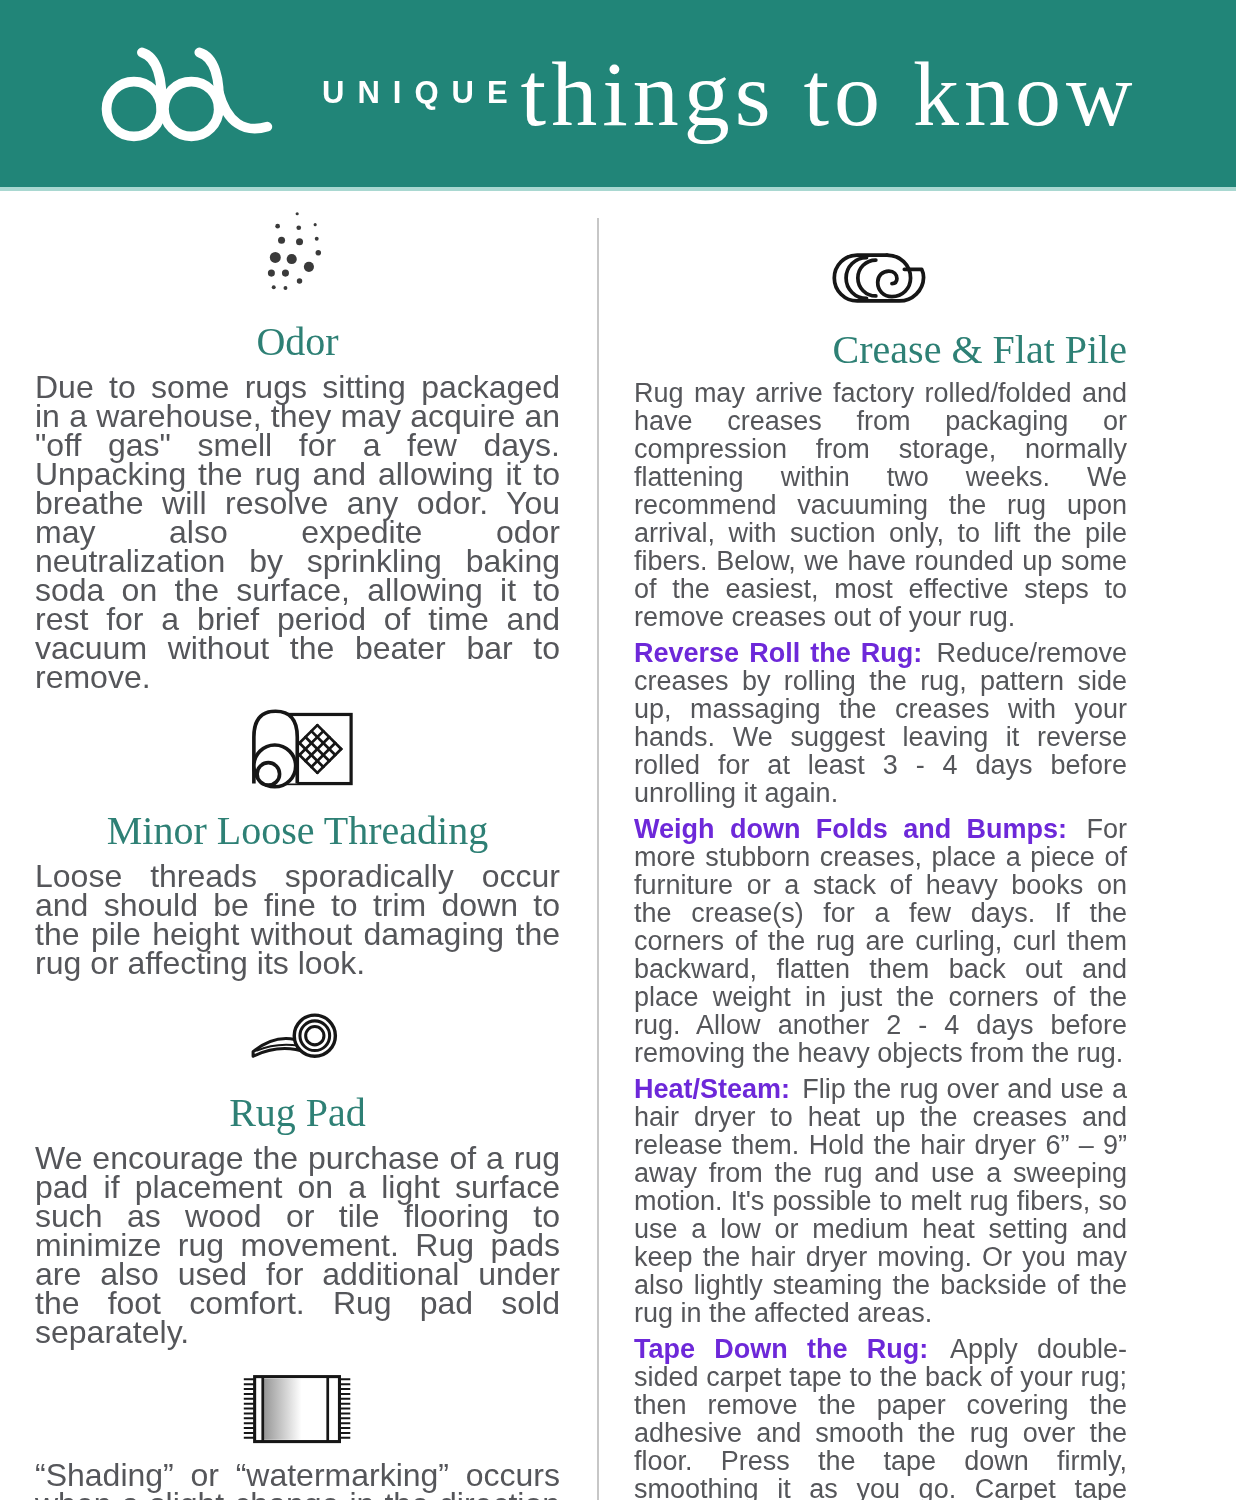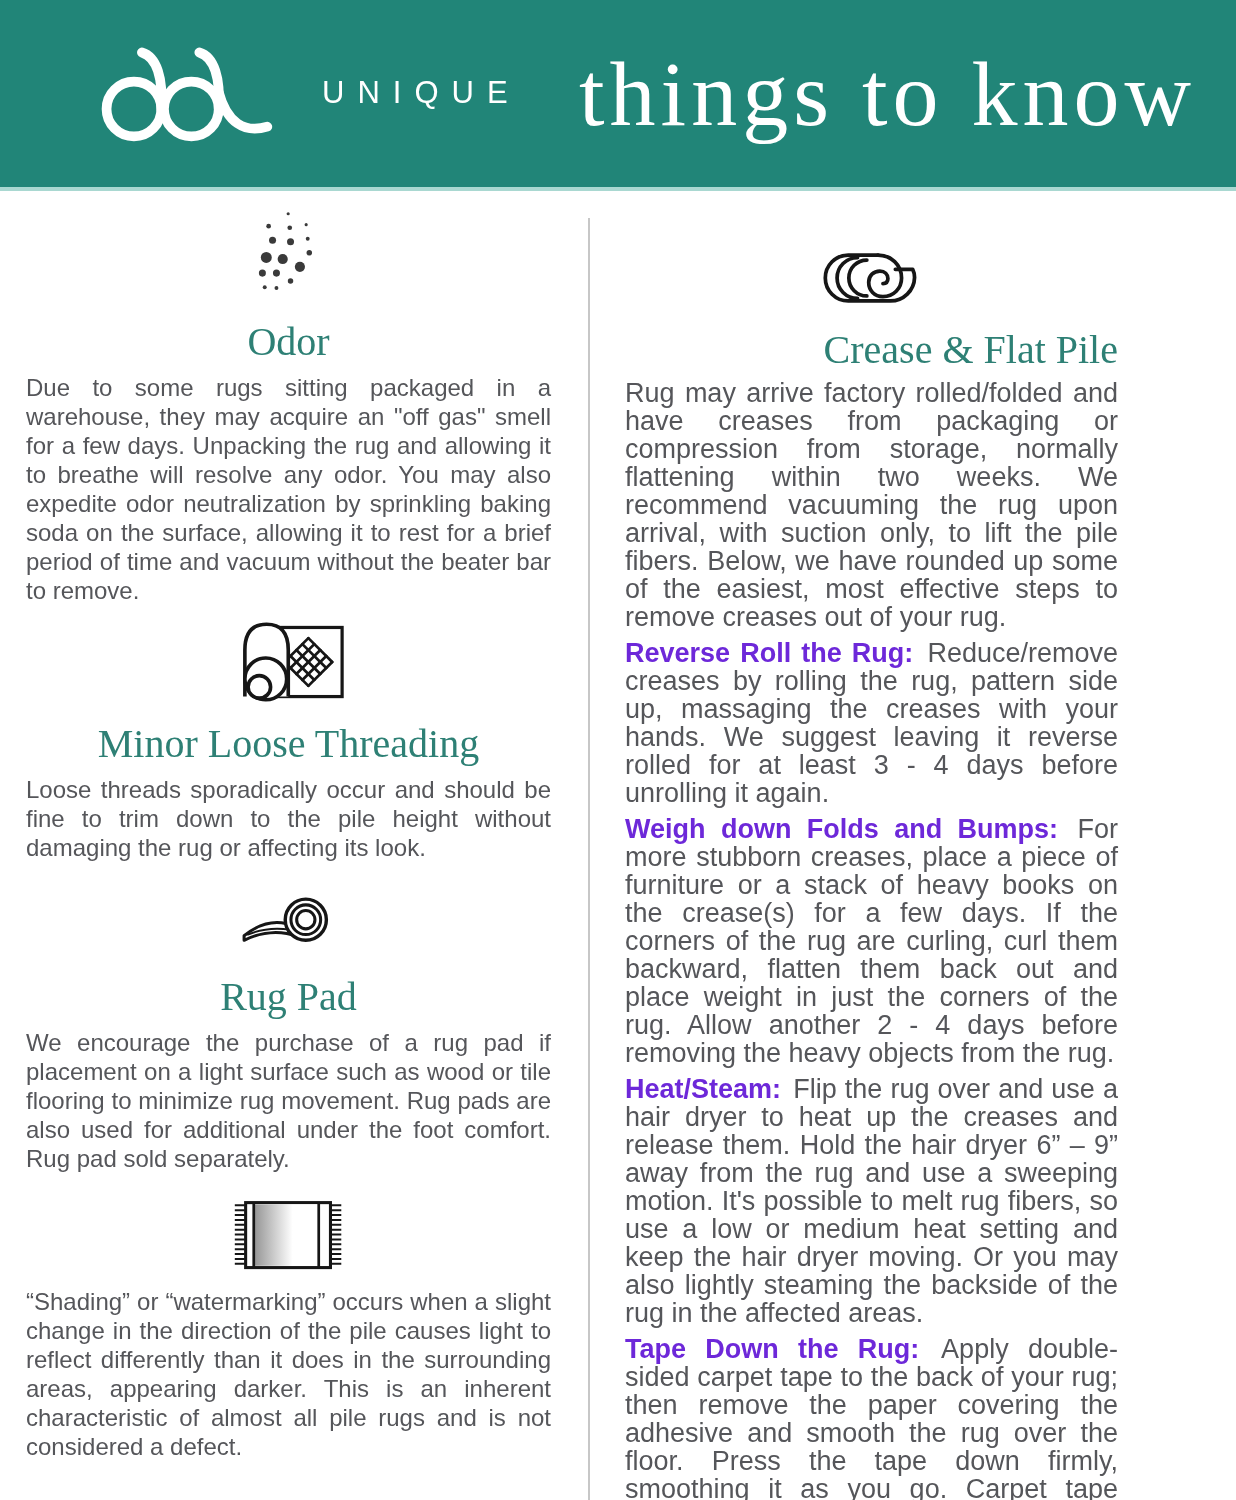--- a/index.html
+++ b/index.html
@@ -11,43 +11,43 @@
   }
   
   .banner {
     height:187px; background:#218578; display:flex; align-items:center;
   }
   .banner-accent { height:4px; background:#a9d8d1; }
   .brand { display:flex; align-items:center; margin-left:92px; }
   .brand svg { display:block; }
   .brand-text {
     margin-left:26px; color:#ffffff; text-align:center;
-    font-size:31px; letter-spacing:13px; line-height:1.32; font-weight:400;
+    font-size:31px; letter-spacing:13px; line-height:1.32; font-weight:700;
   }
   .brand-text span { display:block; }
   .page-title {
-    flex:1; text-align:right; color:#ffffff;
+    flex:1; text-align:left; color:#ffffff;
     font-family:"Liberation Serif", serif; font-weight:400;
     font-size:92px; letter-spacing:5px; padding-right:40px; line-height:1;
   }
   
-  .content { display:flex; align-items:stretch; padding-left:26px; height:1309px; }
+  .content { display:flex; align-items:stretch; padding-left:35px; height:1309px; }
   .col-left  { width:525px; }
   .divider   { width:2px; background:#c7c7c7; margin:27px 35px 0 37px; }
   .col-right { width:493px; }
   .icon-wrap { text-align:center; }
   .icon-wrap svg { display:inline-block; }
   h2 {
     text-align:center; font-family:"Liberation Serif", serif; font-weight:400;
     color:#2e8075; font-size:40px; line-height:1.05;
   }
   p.body {
     text-align:justify; color:#55565a;
   }
-  .col-left p.body  { font-size:24px; line-height:29px; margin-top:10px; }
+  .col-left p.body  { font-size:32px; line-height:29px; margin-top:10px; }
   .col-right p.body { font-size:27px; line-height:28px; margin-top:8px; }
   .tip { margin-top:26px; }
   .tip b { color:#6d28d9; font-weight:700; margin-right:4px; }
   
   .sec-odor .icon-wrap   { margin-top:18px; }
   .sec-odor h2           { margin-top:22px; }
   .sec-mlt .icon-wrap    { margin-top:8px;  }
   .sec-mlt h2            { margin-top:16px; }
   .sec-pad .icon-wrap    { margin-top:28px; }
   .sec-pad h2            { margin-top:18px; }

